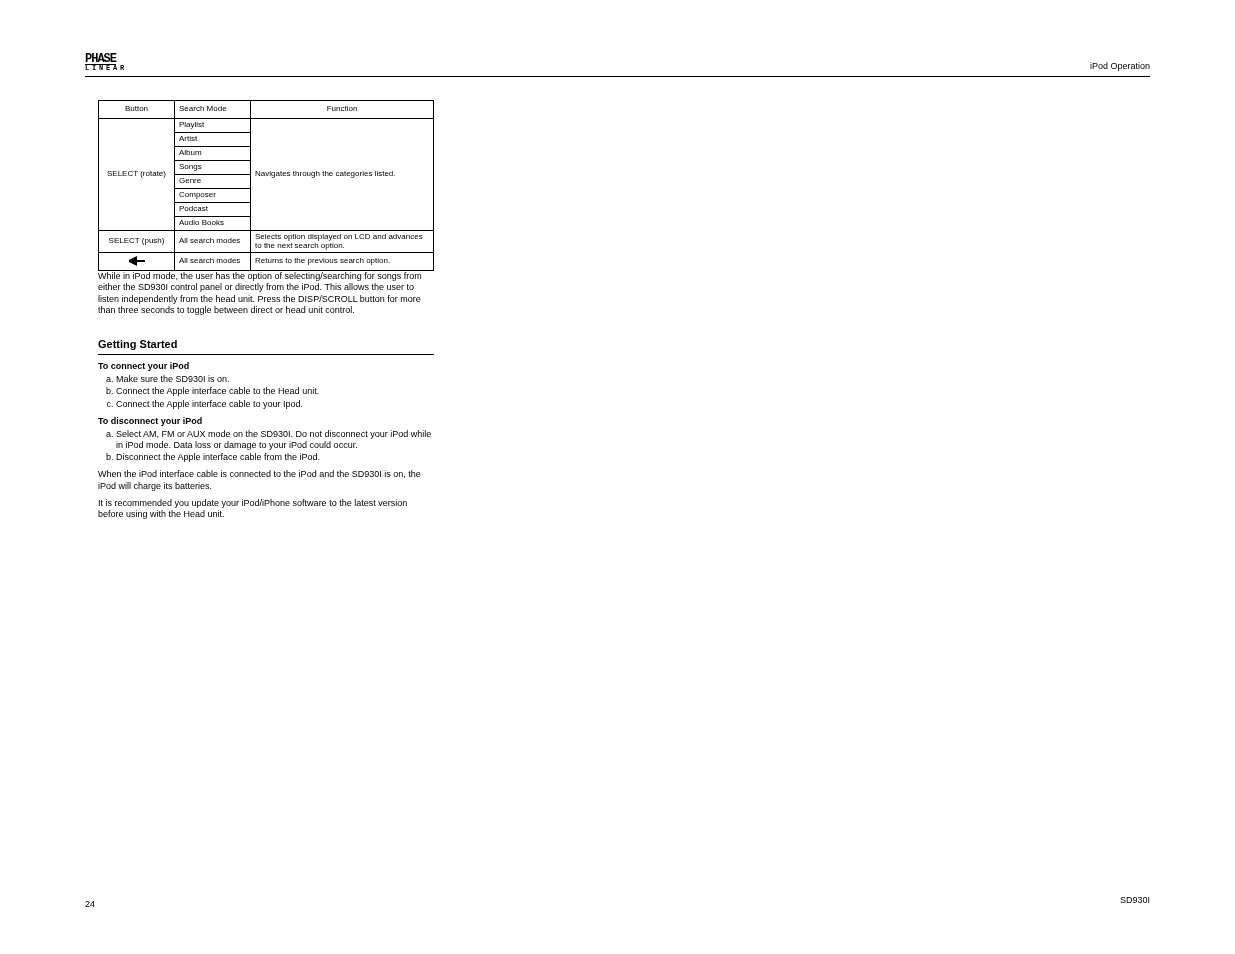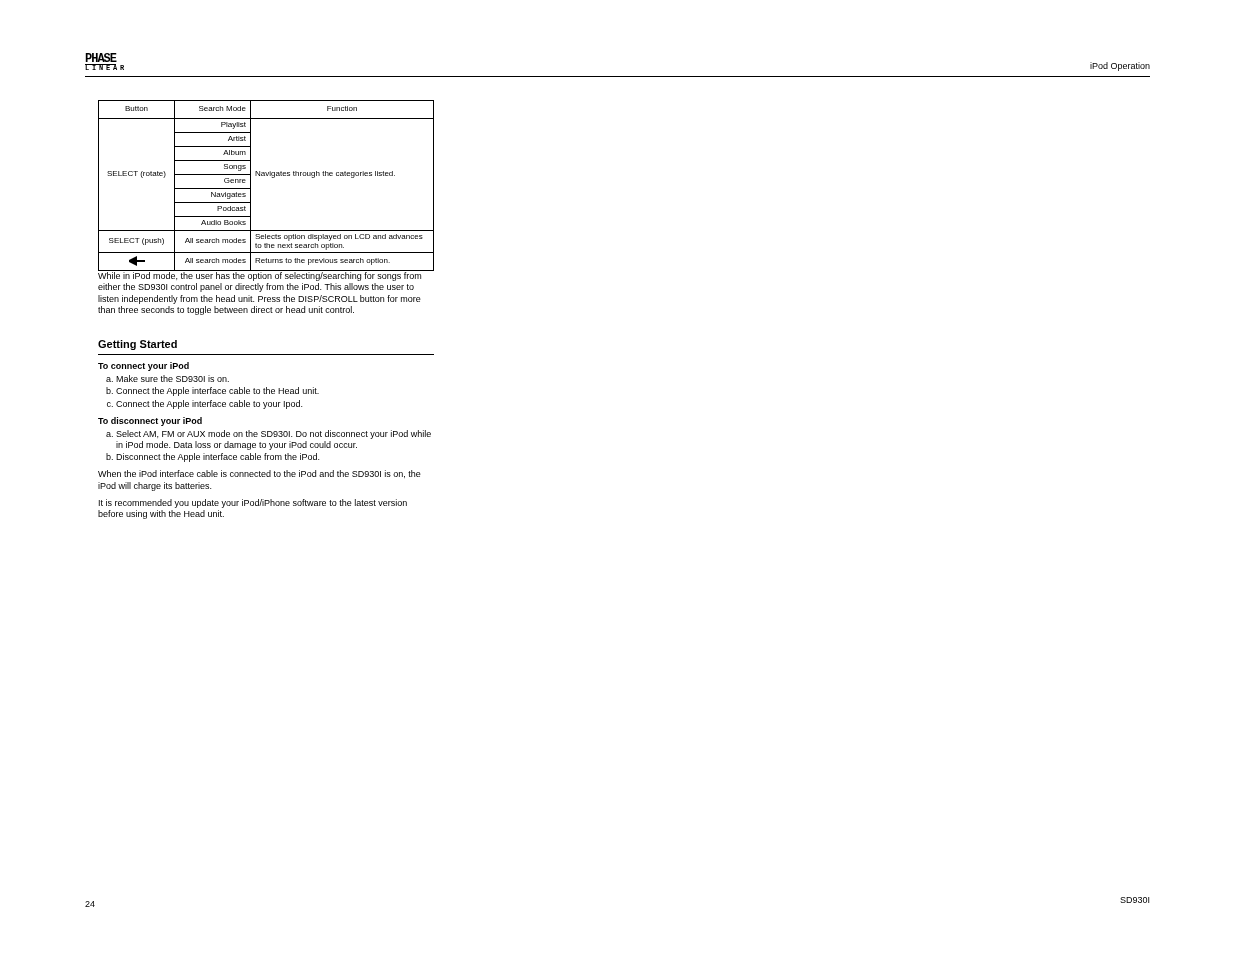--- a/index.html
+++ b/index.html
@@ -64,21 +64,21 @@
     border: 1px solid #000;
     padding: 2px 4px;
     vertical-align: middle;
   }
   table th {
     font-weight: normal;
     text-align: center;
     padding: 4px 4px;
   }
   .col-btn  { width: 76px; text-align: center; }
-  .col-mode { width: 76px; text-align: right; }
+  .col-mode { width: 76px; text-align: left; }
   .col-func { text-align: left; }
   .thead-row td, .thead-row th { border-bottom-width: 1px; }
   
   .thead-row th { position: relative; }
   .dblrow td { border-top: 1px solid #000; }
   .seek-icon {
     display: inline-block;
     transform: translateY(1px);
   }
   .section-title {
@@ -140,21 +140,21 @@
     <tr>
           <td class="col-mode tall-cell">Album</td>
         </tr>
     <tr>
           <td class="col-mode tall-cell">Songs</td>
         </tr>
     <tr>
           <td class="col-mode tall-cell">Genre</td>
         </tr>
     <tr>
-          <td class="col-mode tall-cell">Navigates</td>
+          <td class="col-mode tall-cell">Composer</td>
         </tr>
     <tr>
           <td class="col-mode tall-cell">Podcast</td>
         </tr>
     <tr>
           <td class="col-mode tall-cell">Audio Books</td>
         </tr>
     <tr>
       <td class="col-btn">SELECT (push)</td>
       <td class="col-mode">All search modes</td>

